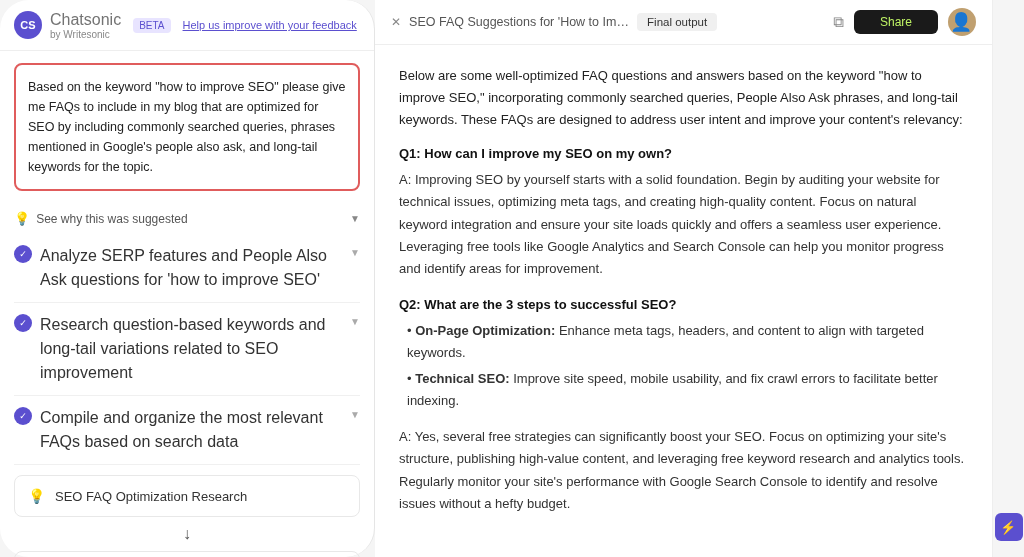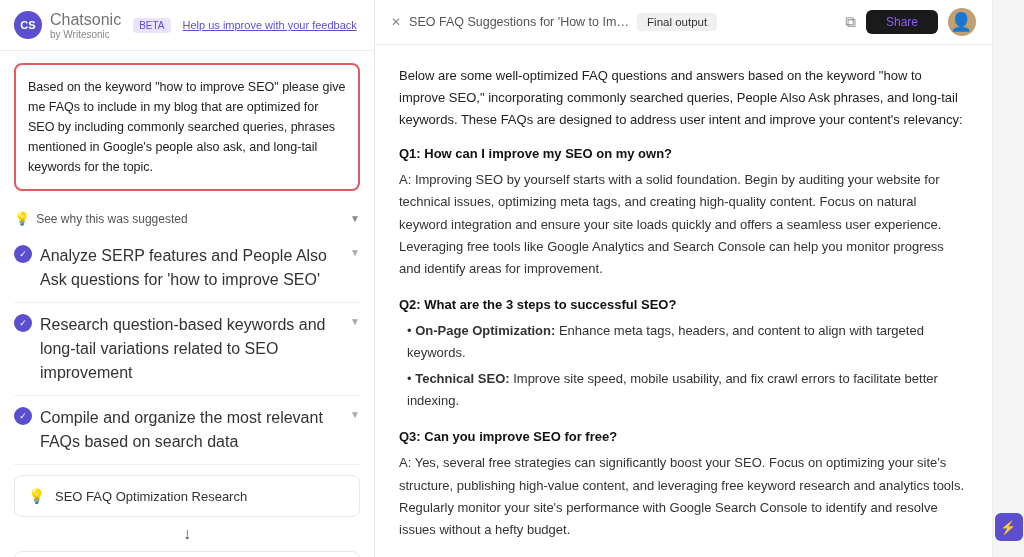--- a/index.html
+++ b/index.html
@@ -1,19 +1,19 @@
 <!DOCTYPE html>
 <html><head>
   <meta charset="utf-8">
   <style>
     * { box-sizing: border-box; margin: 0; padding: 0; }
     body { font-family: -apple-system, BlinkMacSystemFont, 'Segoe UI', sans-serif; font-size: 13px; background: #f5f5f5; display: flex; height: 557px; overflow: hidden; }
 
     
-    .left-panel { width: 375px; min-width: 375px; background: #fff; border-right: 1px solid #e5e5e5; display: flex; flex-direction: column; height: 100%; }
+    .left-panel { width: 375px; min-width: 375px; background: #fff; border-right: 1px solid #e5e5e5; display: flex; flex-direction: column; height: 100%; border-radius: 29px; }
 
     
     .header { display: flex; align-items: center; padding: 10px 14px; border-bottom: 1px solid #eee; gap: 8px; }
     .logo-circle { width: 28px; height: 28px; border-radius: 50%; background: #5b4fcf; display: flex; align-items: center; justify-content: center; color: #fff; font-size: 11px; font-weight: 700; flex-shrink: 0; }
     .header-brand { display: flex; flex-direction: column; }
     .brand-name { font-size: 16px; font-weight: 400; color: #737373; line-height: 1.2; }
     .brand-sub { font-size: 10px; color: #888; }
     .beta-badge { background: #e8e4ff; color: #5b4fcf; font-size: 10px; font-weight: 400; padding: 2px 6px; border-radius: 4px; margin-left: 4px; }
     .feedback-link { font-size: 11px; color: #5b4fcf; margin-left: 4px; text-decoration: underline; cursor: pointer; }
 
@@ -48,21 +48,21 @@
     
     .right-panel { flex: 1; background: #fff; display: flex; flex-direction: column; height: 100%; overflow: hidden; }
 
     
     .right-header { display: flex; align-items: center; padding: 8px 16px; border-bottom: 1px solid #eee; gap: 8px; }
     .tab-close { color: #888; font-size: 12px; cursor: pointer; }
     .tab-title { font-size: 12.5px; color: #555; flex: 1; white-space: nowrap; overflow: hidden; text-overflow: ellipsis; max-width: 220px; }
     .final-output-badge { background: #f0f0f0; color: #333; font-size: 11.5px; padding: 3px 10px; border-radius: 4px; font-weight: 500; }
     .header-actions { display: flex; align-items: center; gap: 10px; margin-left: auto; }
     .copy-icon { color: #888; font-size: 15px; cursor: pointer; }
-    .share-btn { background: #1a1a1a; color: #8b5cf6; border: none; border-radius: 6px; padding: 5px 20px; font-size: 12px; cursor: pointer; font-weight: 500; }
+    .share-btn { background: #1a1a1a; color: #bef264; border: none; border-radius: 6px; padding: 5px 26px; font-size: 12px; cursor: pointer; font-weight: 500; }
     .avatar { width: 28px; height: 28px; border-radius: 50%; background: #c0a070; display: flex; align-items: center; justify-content: center; font-size: 11px; overflow: hidden; }
 
     
     .right-content { flex: 1; overflow-y: auto; padding: 20px 24px; font-size: 13px; line-height: 1.7; color: #222; }
     .right-content p { margin-bottom: 12px; }
     .right-content .qa-block { margin-bottom: 14px; }
     .right-content .q { font-weight: 700; color: #111; margin-bottom: 4px; }
     .right-content .a { color: #333; }
     .bullet-item { padding-left: 8px; margin: 4px 0; }
     .bullet-bold { font-weight: 700; }
@@ -172,21 +172,20 @@
 
     <div class="qa-block">
       <div class="q">Q2: What are the 3 steps to successful SEO?</div>
       <div class="a">
         <div class="bullet-item">• <span class="bullet-bold">On-Page Optimization:</span><span> Enhance meta tags, headers, and content to align with targeted keywords.</span></div>
         <div class="bullet-item">• <span class="bullet-bold">Technical SEO:</span><span> Improve site speed, mobile usability, and fix crawl errors to facilitate better indexing.</span></div>
       </div>
     </div>
 
     <div class="qa-block">
-      <div class="q">Q3: Can you improve SEO for free?</div>
       <div class="a">A: Yes, several free strategies can significantly boost your SEO. Focus on optimizing your site's structure, publishing high-value content, and leveraging free keyword research and analytics tools. Regularly monitor your site's performance with Google Search Console to identify and resolve issues without a hefty budget.</div>
     </div>
 
   </div>
 </div>
 
 <div class="right-sidebar-icon">
   <div class="sidebar-tool-icon">⚡</div>
 </div>
 

